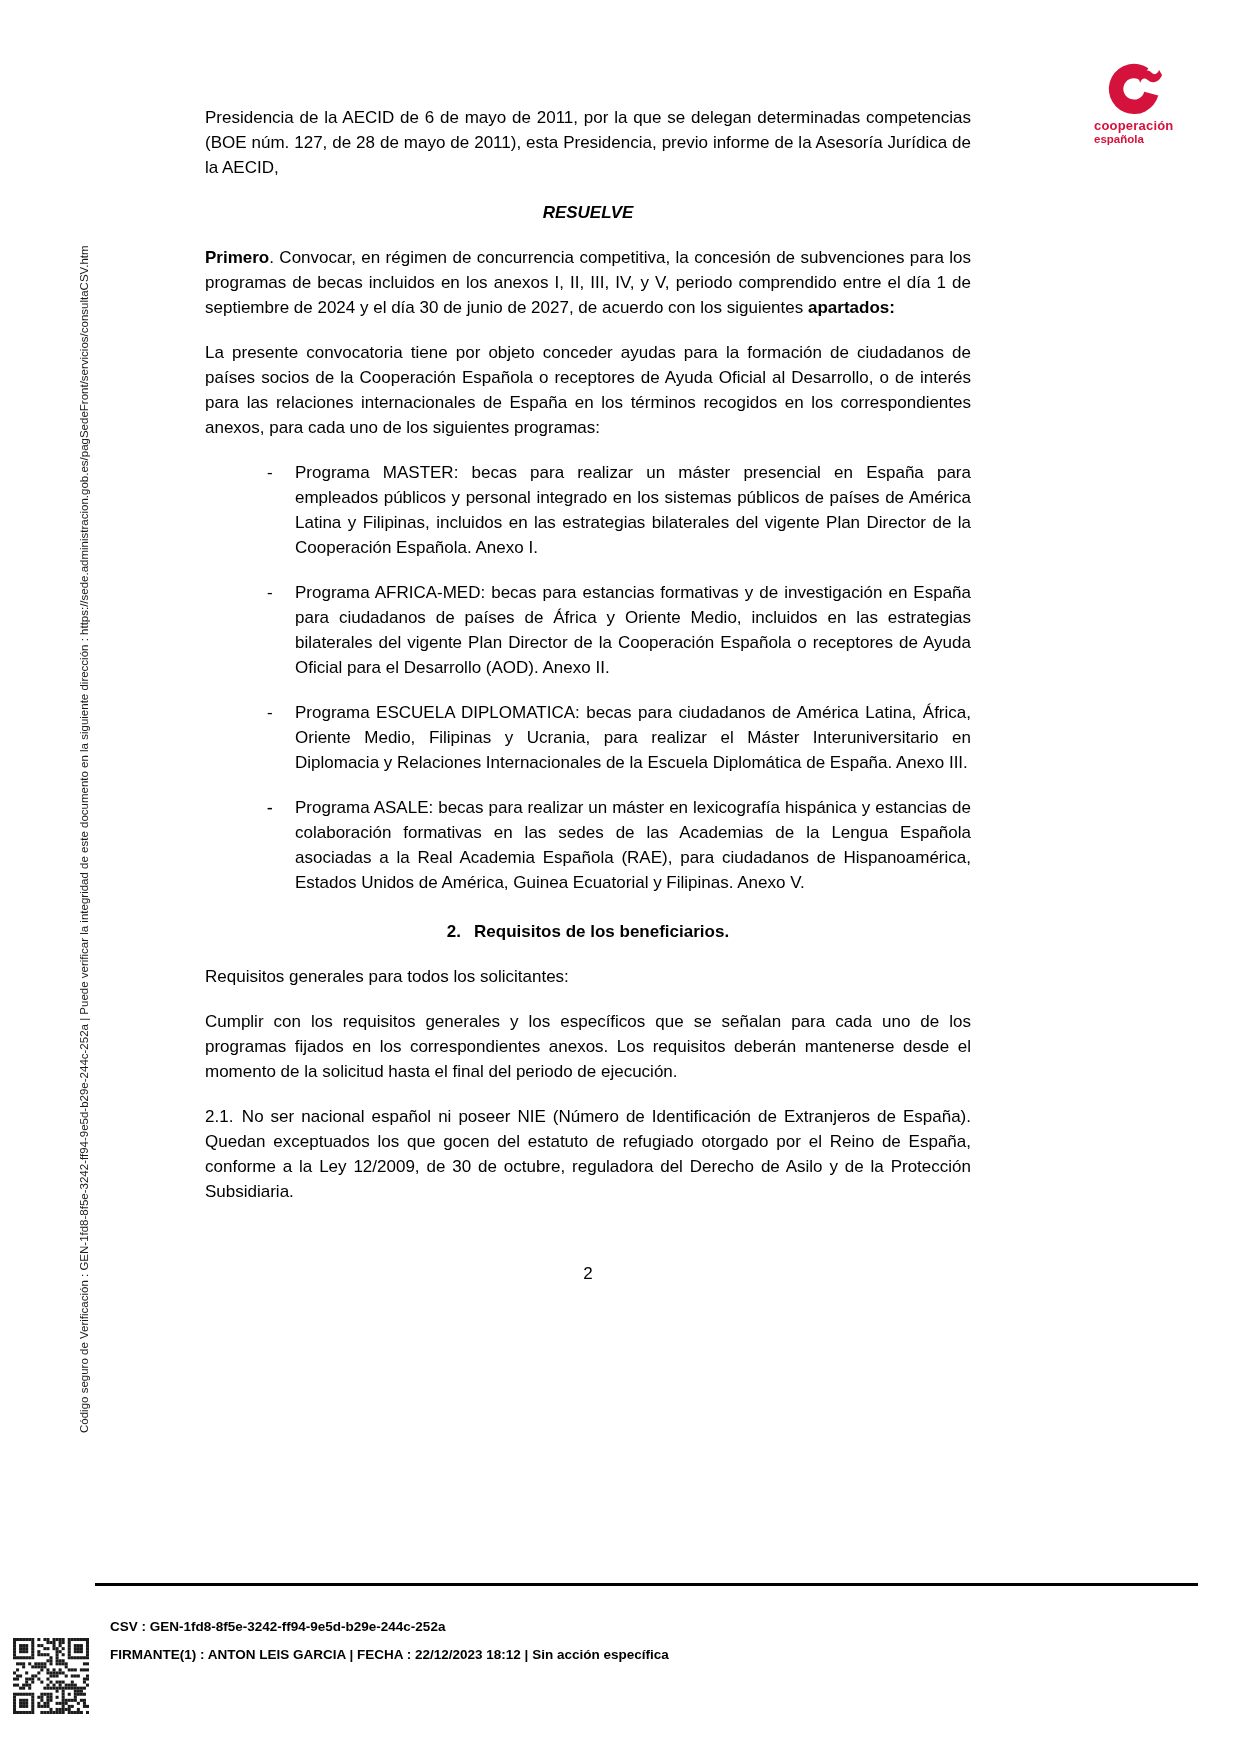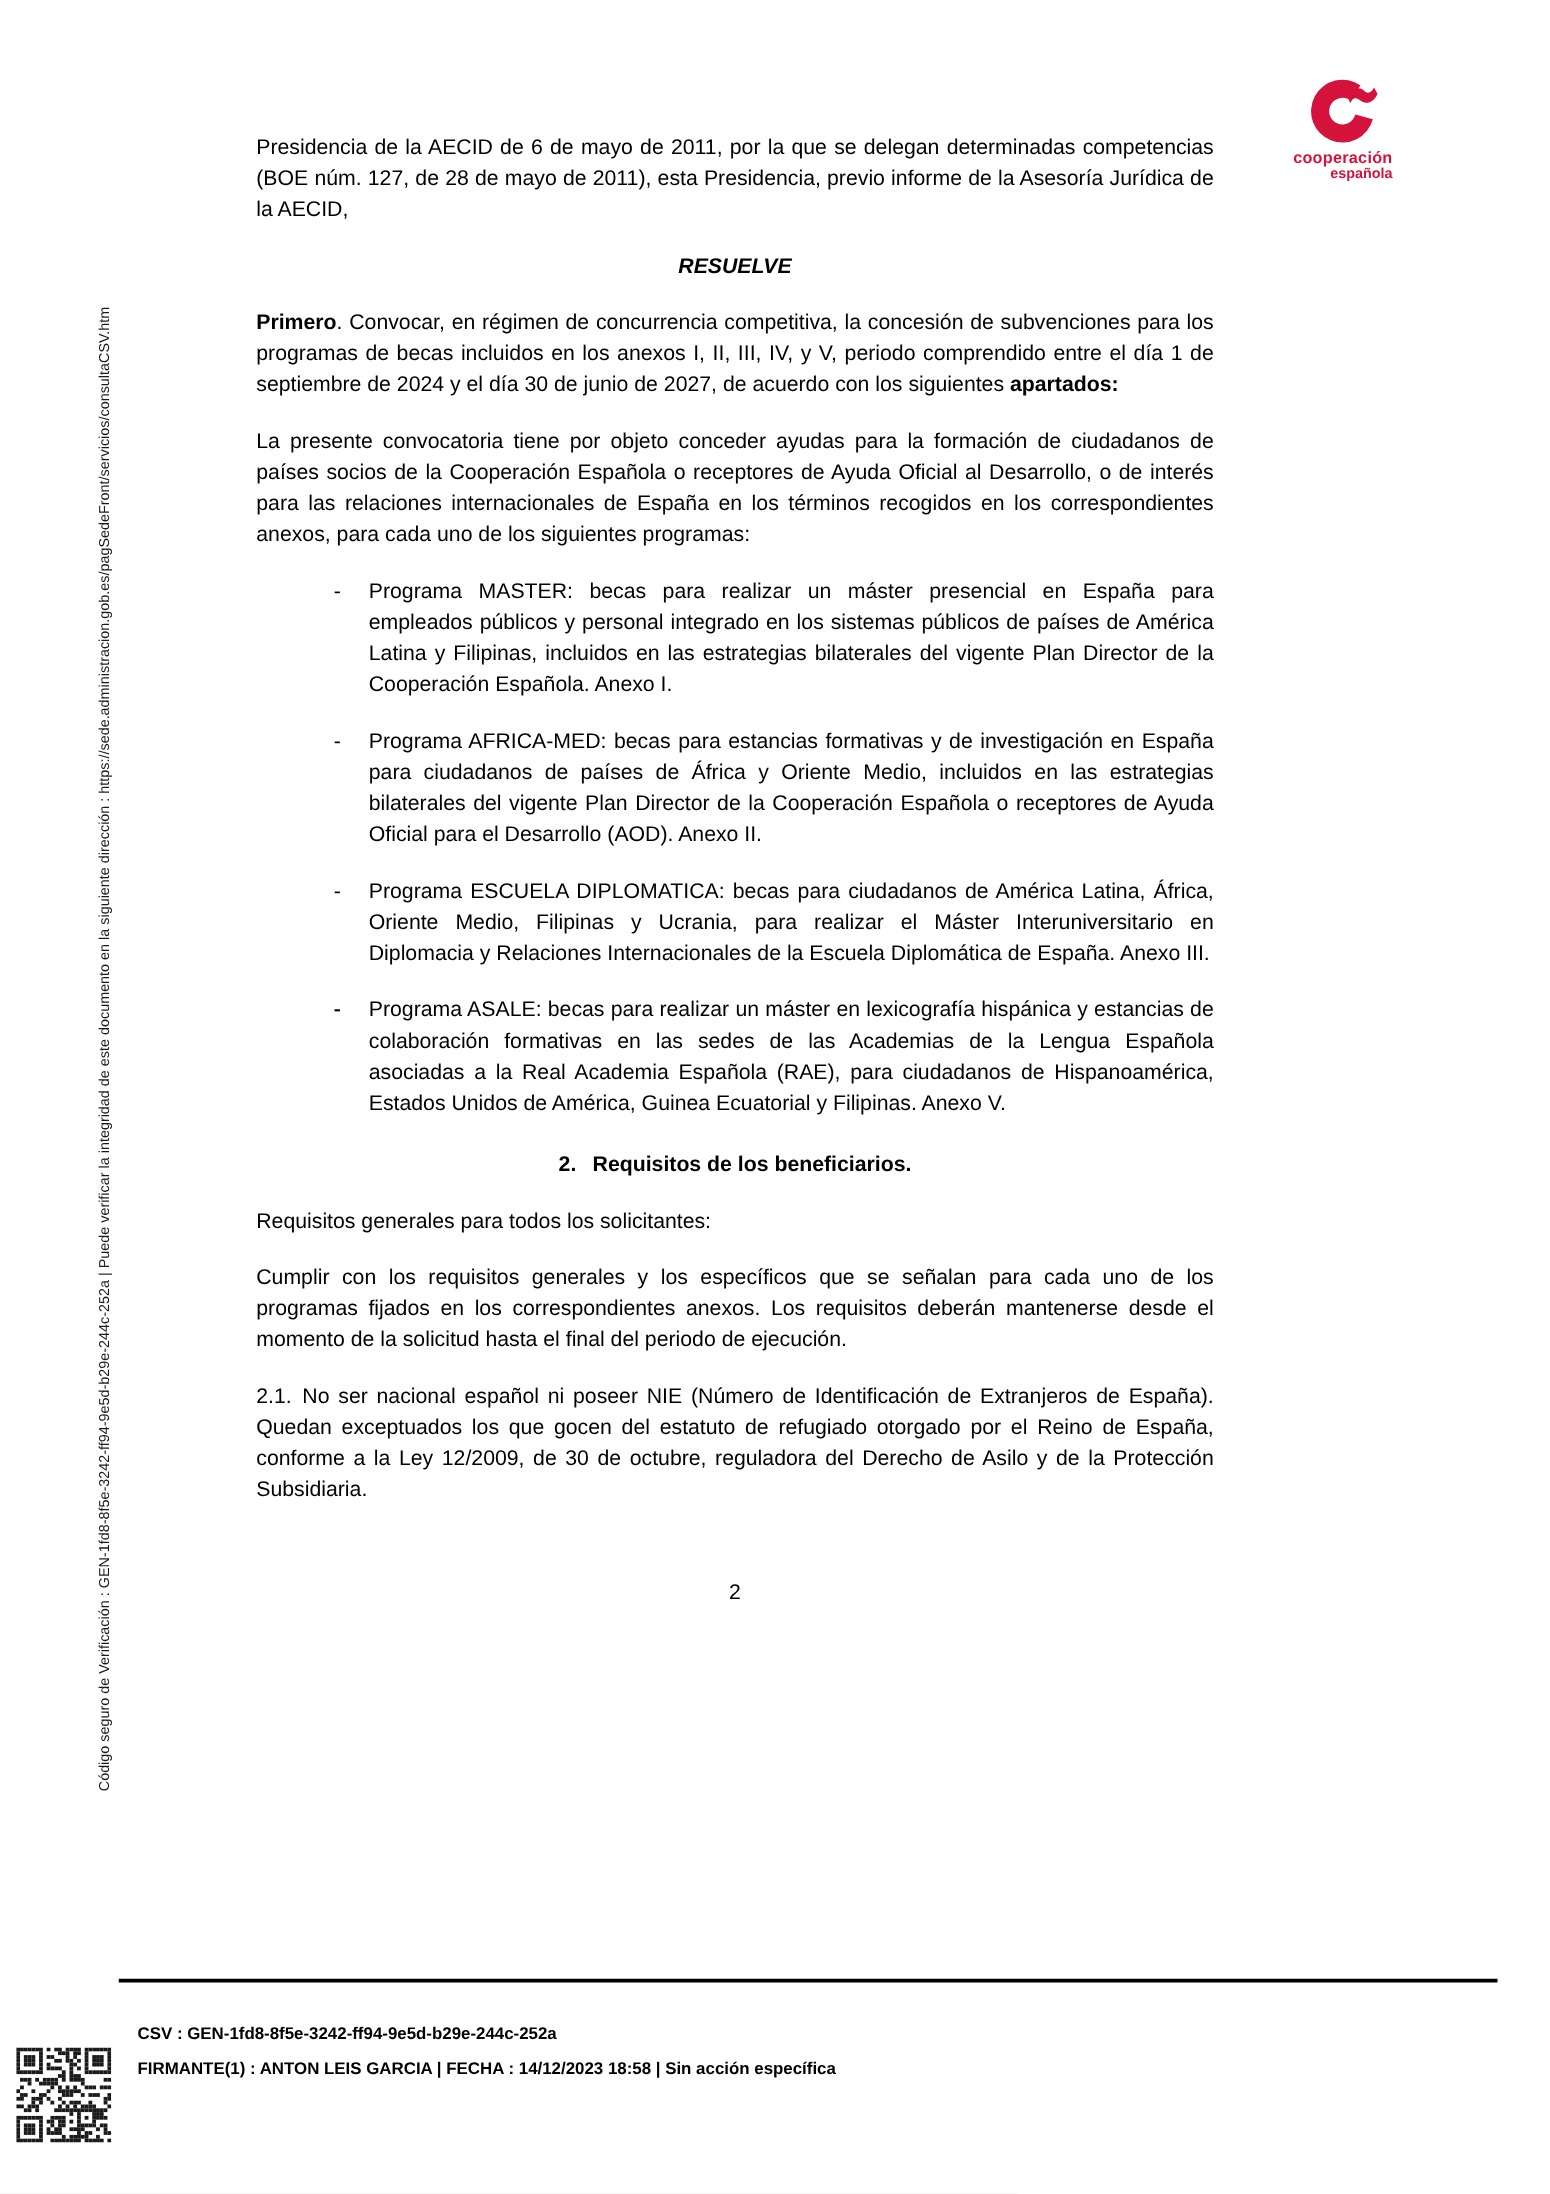--- a/index.html
+++ b/index.html
@@ -34,21 +34,21 @@
 
   
   .vtext {
     position:absolute; left:77px; top:1433px; width:1302px;
     transform:rotate(-90deg); transform-origin:0 0;
     font-size:11.5px; line-height:15px; color:#1a1a1a;
     white-space:nowrap; text-align:left;
   }
 
   
-  .logo { position:absolute; left:1034px; top:58px; width:80px; text-align:right; color:#d5123c; }
+  .logo { position:absolute; left:1094px; top:58px; width:80px; text-align:left; color:#d5123c; }
   .logo svg { display:block; margin:0 auto; }
   .logo-text1 { font-size:13px; font-weight:600; line-height:14px; margin-top:3px; letter-spacing:0.2px; }
   .logo-text2 { font-size:11.5px; font-weight:600; line-height:13px; }
 
   
   .footer-rule { position:absolute; left:95px; top:1583px; width:1103px; height:3px; background:#000; }
   .footer { position:absolute; left:110px; top:1591px; font-size:13.5px; font-weight:bold; line-height:27.5px; color:#000;margin-top:22px; }
   .qr { position:absolute; left:13px; top:1638px; width:76px; height:76px; }
 </style>
 </head>
@@ -113,21 +113,21 @@
     <p class="block">2.1. No ser nacional español ni poseer NIE (Número de Identificación de Extranjeros de España). Quedan exceptuados los que gocen del estatuto de refugiado otorgado por el Reino de España, conforme a la Ley 12/2009, de 30 de octubre, reguladora del Derecho de Asilo y de la Protección Subsidiaria.</p>
 
 
     <div class="page-num">2</div>
 
   </div>
 
   <div class="footer-rule"></div>
   <div class="footer">
     <div>CSV : GEN-1fd8-8f5e-3242-ff94-9e5d-b29e-244c-252a</div>
-    <div>FIRMANTE(1) : ANTON LEIS GARCIA | FECHA : 14/12/2023 18:58 | Sin acción específica</div>
+    <div>FIRMANTE(1) : ANTON LEIS GARCIA | FECHA : 22/12/2023 18:12 | Sin acción específica</div>
   </div>
 
   <div class="qr"><svg width="76" height="76" viewBox="0 0 75 75" fill="#1a1a1a">
         <rect x="0" y="0" width="3" height="3"></rect>
         <rect x="3" y="0" width="3" height="3"></rect>
         <rect x="6" y="0" width="3" height="3"></rect>
         <rect x="9" y="0" width="3" height="3"></rect>
         <rect x="12" y="0" width="3" height="3"></rect>
         <rect x="15" y="0" width="3" height="3"></rect>
         <rect x="18" y="0" width="3" height="3"></rect>

